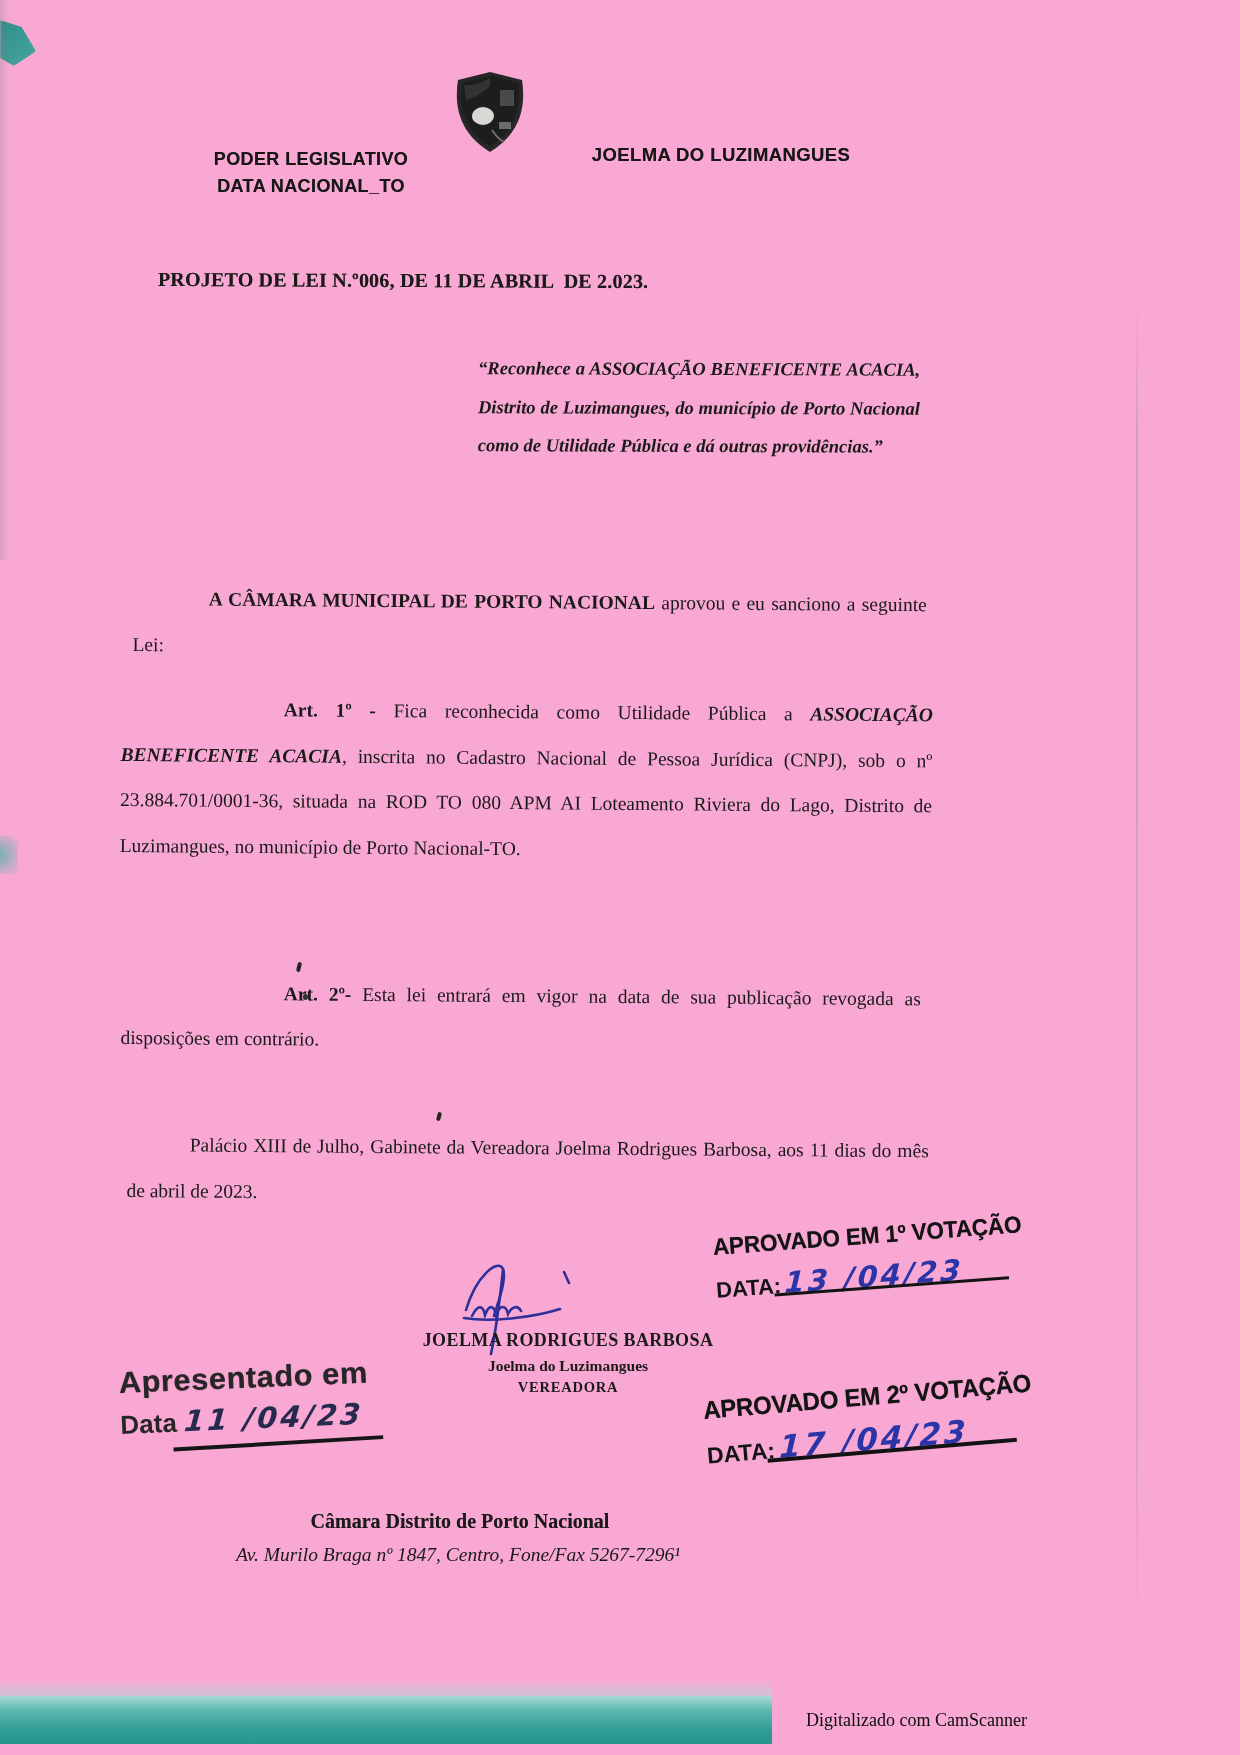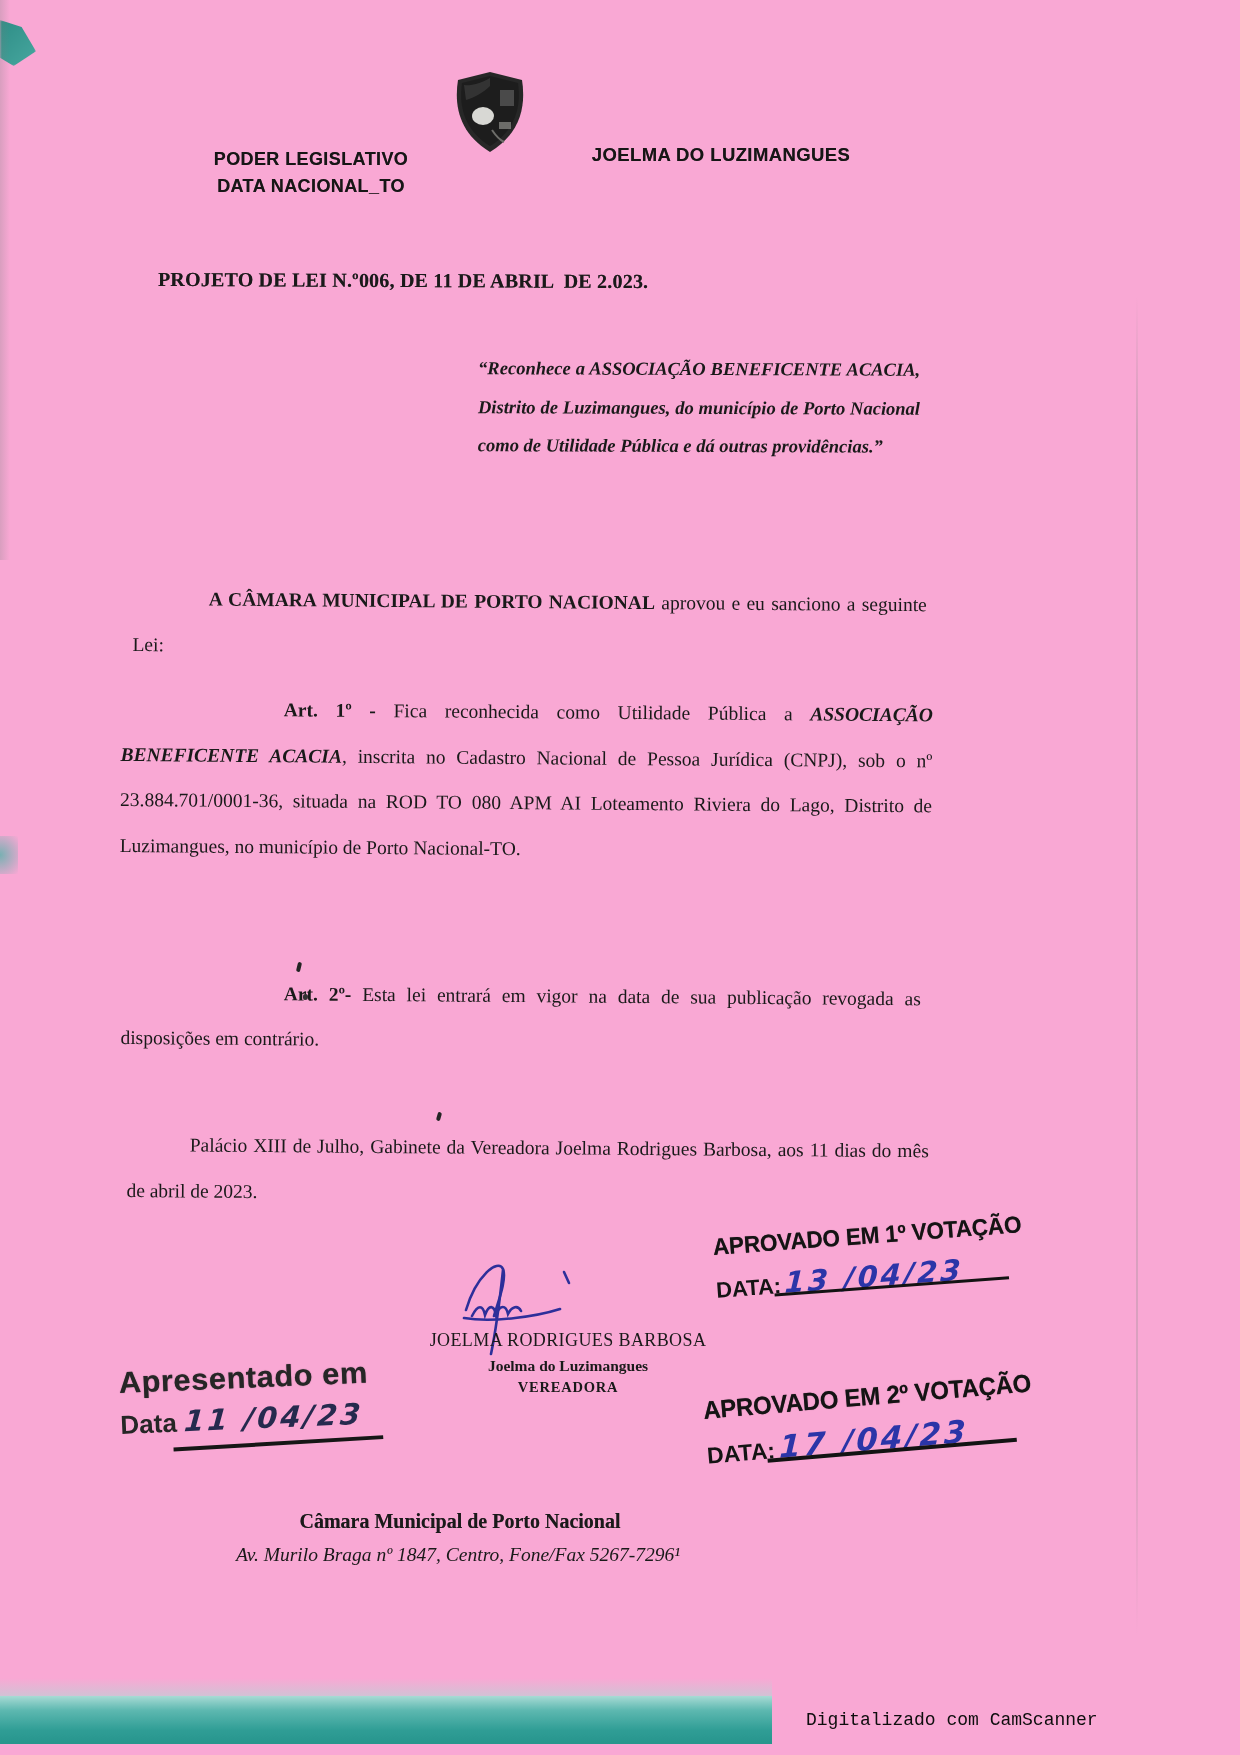--- a/index.html
+++ b/index.html
@@ -53,21 +53,21 @@
   .p-open{left:133px;top:576px;width:794px;line-height:46px;text-indent:76px;}
   .p-art1{left:121px;top:686px;width:812px;line-height:45.5px;text-indent:163px;}
   .p-art2{left:121px;top:970px;width:800px;line-height:45px;text-indent:163px;}
   .p-close{left:127px;top:1122px;width:802px;line-height:46px;text-indent:63px;}
   .seg-n{font-weight:400;}
   .seg-b{font-weight:700;}
   .seg-bi{font-weight:700;font-style:italic;}
 
   
   .sig-svg{left:446px;top:1256px;width:160px;height:102px;overflow:visible;}
-  .sig-name{left:380px;top:1330px;width:376px;text-align:center;font-weight:400;
+  .sig-name{left:380px;top:1330px;width:376px;text-align:center;font-weight:700;
     font-size:18px;letter-spacing:.4px;}
   .sig-alias{left:380px;top:1357px;width:376px;text-align:center;font-weight:700;font-size:15.5px;}
   .sig-role{left:380px;top:1379px;width:376px;text-align:center;font-weight:700;
     font-size:14.5px;letter-spacing:.8px;}
 
   
   .stamp{font-family:"Liberation Sans",sans-serif;font-weight:700;color:#141414;}
   .hand{display:inline-block;font-family:"DejaVu Sans",sans-serif;font-style:italic;
     transform:skewX(-7deg);letter-spacing:3px;white-space:nowrap;}
 
@@ -90,21 +90,21 @@
     transform:scaleX(.96);transform-origin:left;text-shadow:0 0 .8px rgba(0,0,0,.6);}
   .sv2-dateline{margin-top:10px;font-size:23px;display:flex;align-items:baseline;gap:5px;}
   .sv2-hand{font-size:31px;color:#2b35a8;}
   .sv2-underline{left:60px;top:68px;width:250px;height:3.5px;background:#131313;}
 
   
   .footer-org{left:160px;top:1510px;width:600px;text-align:center;font-weight:700;font-size:20px;
     text-shadow:0 0 .5px rgba(0,0,0,.45);}
   .footer-addr{left:108px;top:1544px;width:700px;text-align:center;font-style:italic;font-size:19.5px;}
 
-  .camscanner{left:806px;top:1710px;font-family:Liberation Mono, monospace;
+  .camscanner{left:806px;top:1710px;font-family:Liberation Serif, serif;
     font-size:18px;color:#0d0d0d;}
 </style>
 </head>
 <body>
 
 <div id="page">
 
   <div class="abs teal-corner"></div>
   <div class="abs edge-shade"></div>
   <div class="abs teal-blob"></div>
@@ -178,20 +178,20 @@
 
   <div class="abs stamp stamp-vote2">
     <div class="sv2-title">APROVADO EM 2º VOTAÇÃO</div>
     <div class="sv2-dateline">
       <span>DATA:</span>
       <span class="hand sv2-hand">17 /04/23</span>
     </div>
     <div class="abs sv2-underline"></div>
   </div>
 
-  <div class="abs footer-org">Câmara Municipal de Porto Nacional</div>
+  <div class="abs footer-org">Câmara Distrito de Porto Nacional</div>
   <div class="abs footer-addr">Av. Murilo Braga nº 1847, Centro, Fone/Fax 5267-7296¹</div>
 
   <div class="abs teal-fade"></div>
   <div class="abs teal-band"></div>
   <div class="abs camscanner">Digitalizado com CamScanner</div>
 
 </div>
 
 </body></html>

